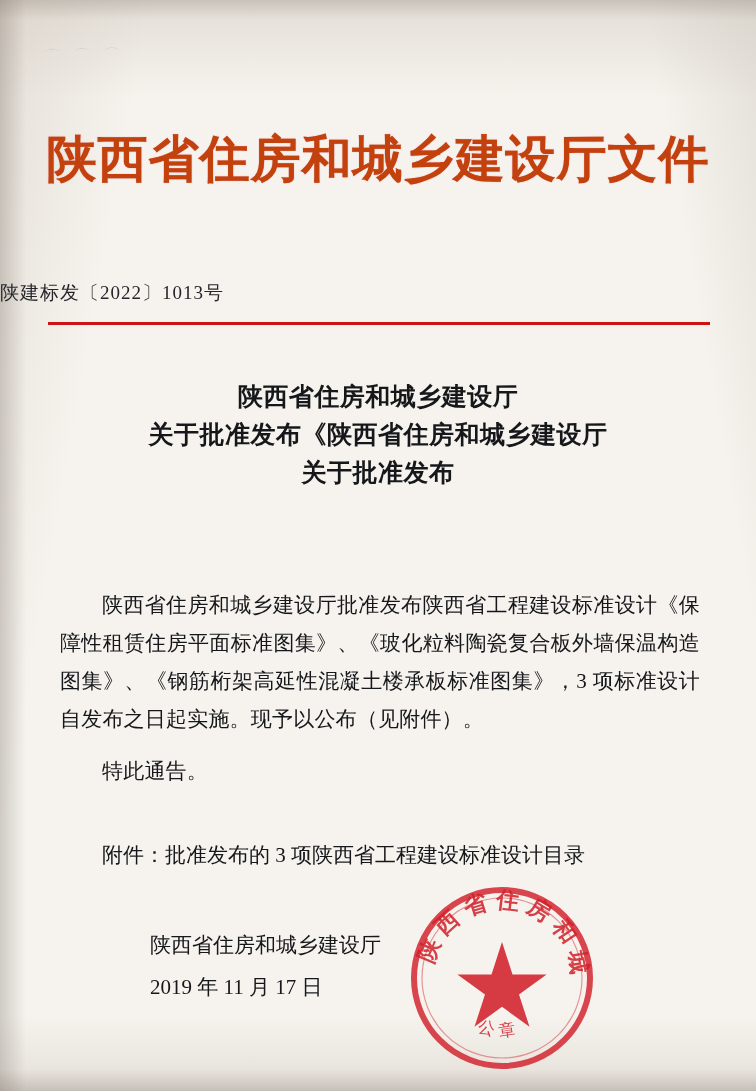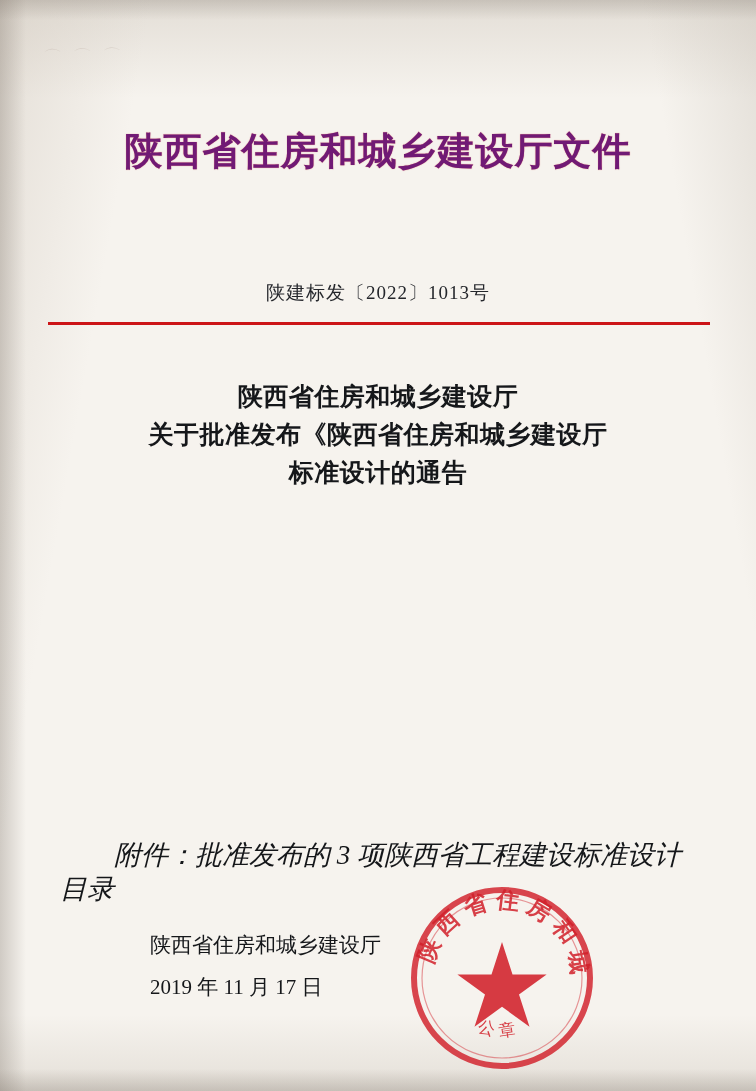--- a/index.html
+++ b/index.html
@@ -51,34 +51,34 @@
     top: 0;
     width: 756px;
     height: 1091px;
   }
   .doc-title {
     position: absolute;
     top: 126px;
     left: 0;
     width: 756px;
     text-align: center;
-    color: #701a75;
+    color: #c2410c;
     font-family: "Liberation Serif", serif;
     font-weight: bold;
-    font-size: 38px;
+    font-size: 50px;
     letter-spacing: 1px;
     text-shadow: 0 0 1px rgba(204,20,23,0.6);
     white-space: nowrap;
   }
   .doc-number {
     position: absolute;
     top: 280px;
     left: 0;
     width: 756px;
-    text-align: center;
+    text-align: left;
     font-size: 19px;
     color: #24262b;
     letter-spacing: 1px;
     font-family: "Liberation Serif", serif;
   }
   .red-rule {
     position: absolute;
     top: 322px;
     left: 48px;
     width: 662px;
@@ -114,25 +114,24 @@
   }
   .body-block p {
     margin: 0 0 14px 0;
     text-indent: 2em;
   }
   .attachment {
     position: absolute;
     top: 838px;
     left: 60px;
     width: 640px;
-    font-size: 27px;
+    font-size: 21px;
     line-height: 34px;
     color: #15171a;
     text-indent: 2em;
-    font-style: italic;
   }
   .signature {
     position: absolute;
     top: 924px;
     left: 0;
     width: 756px;
     text-align: center;
     font-size: 21px;
     line-height: 42px;
     color: #15171a;
@@ -191,23 +190,27 @@
 
     <div class="doc-title">陕西省住房和城乡建设厅文件</div>
 
     <div class="doc-number">陕建标发〔2022〕1013号</div>
 
     <div class="red-rule"></div>
 
     <div class="title-block">
       <div>陕西省住房和城乡建设厅</div>
       <div>关于批准发布《陕西省住房和城乡建设厅</div>
-      <div>标准设计的通告</div>
-    </div>
-
+      <div>关于批准发布</div>
+    </div>
+
+    <div class="body-block">
+      <p>陕西省住房和城乡建设厅批准发布陕西省工程建设标准设计《保障性租赁住房平面标准图集》、《玻化粒料陶瓷复合板外墙保温构造图集》、《钢筋桁架高延性混凝土楼承板标准图集》，3 项标准设计自发布之日起实施。现予以公布（见附件）。</p>
+      <p>特此通告。</p>
+    </div>
 
     <div class="attachment">附件：批准发布的 3 项陕西省工程建设标准设计目录</div>
 
     <div class="signature">
       <div>陕西省住房和城乡建设厅</div>
       <div>2019 年 11 月 17 日</div>
     </div>
 
     <div class="seal">
       <svg width="196" height="196" viewBox="0 0 196 196" xmlns="http://www.w3.org/2000/svg">

